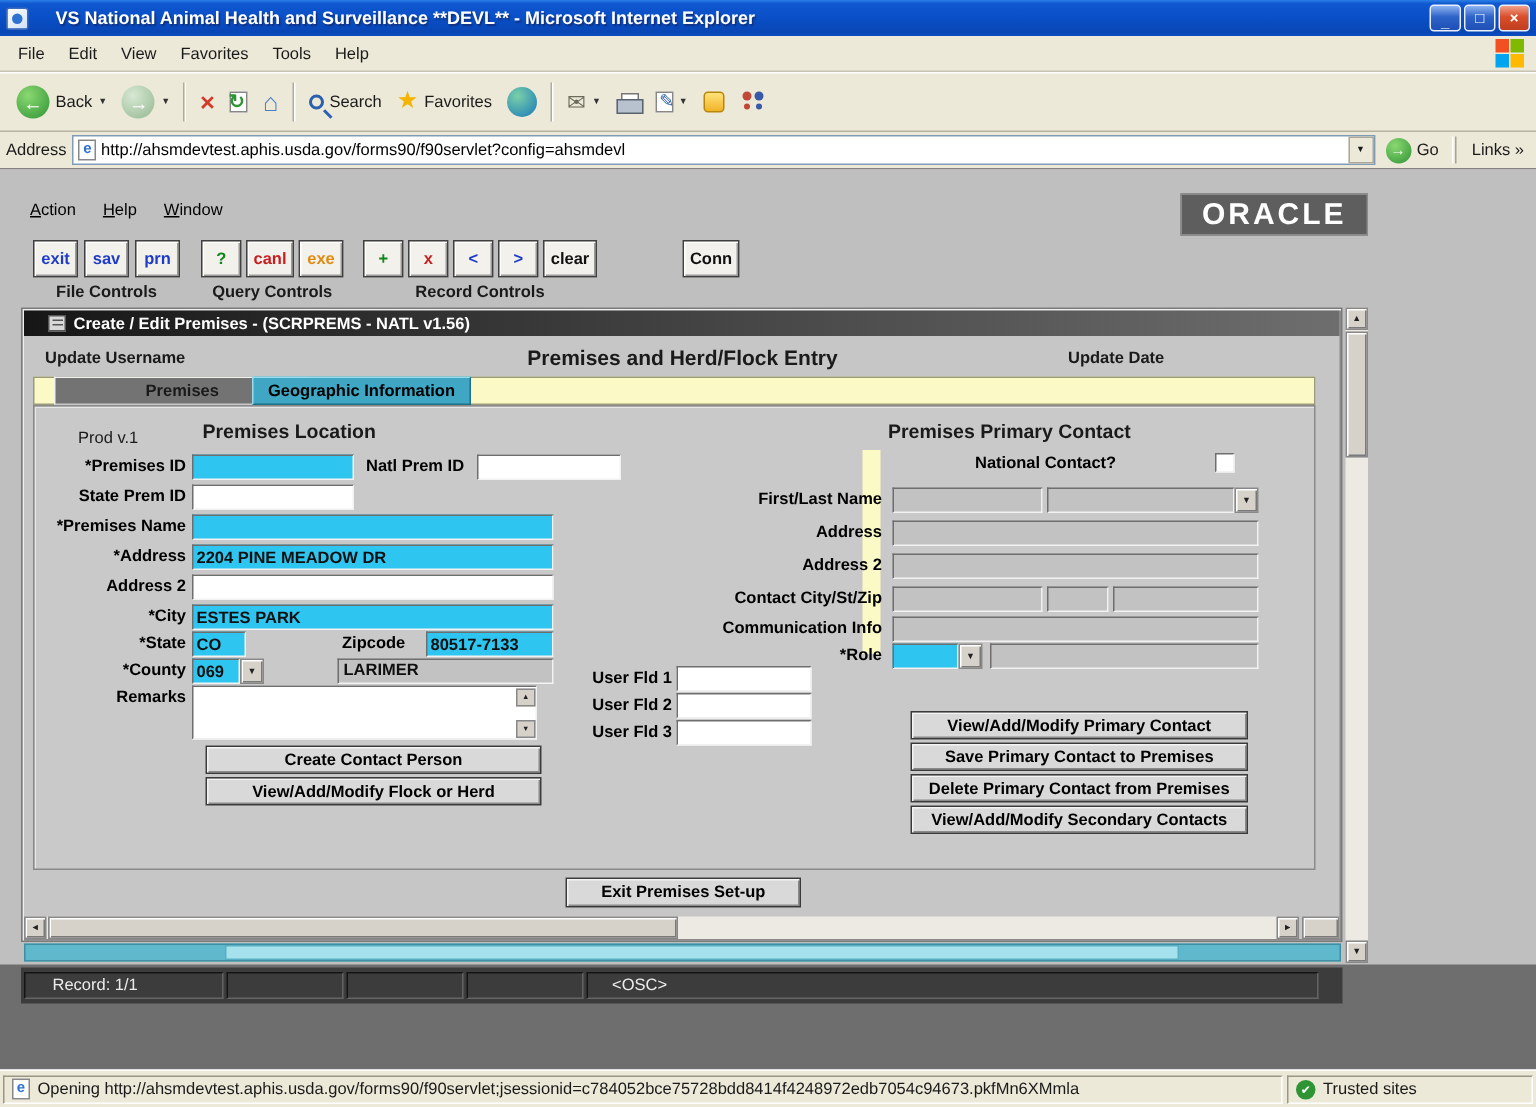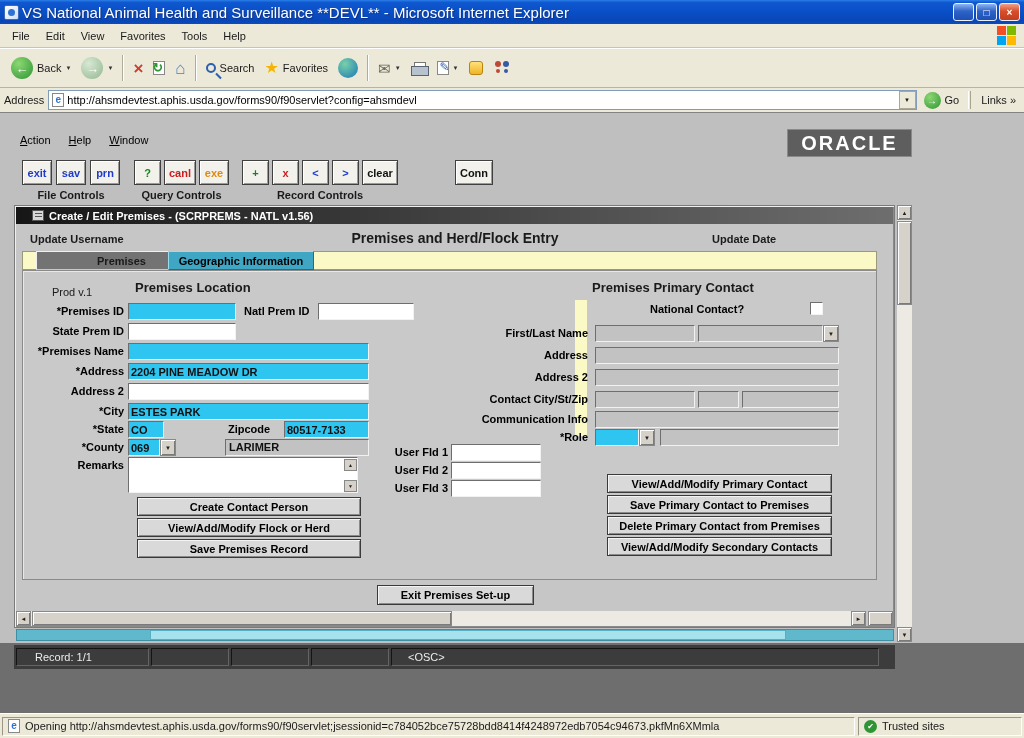--- a/index.html
+++ b/index.html
@@ -4,21 +4,21 @@
 <style>
   *{margin:0;padding:0;box-sizing:border-box}
   html,body{width:1024px;height:738px}
   body{font-family:"Liberation Sans",sans-serif;font-size:11px;background:#ECE9D8;position:relative;overflow:hidden;color:#1A1A1A}
   #screen{position:absolute;left:0;top:0;width:1024px;height:738px}
 
   
   .titlebar{position:absolute;left:0;top:0;width:1024px;height:24px;background:linear-gradient(180deg,#2A80E8 0%,#1058D0 10%,#0A50C8 45%,#0846B6 88%,#0A4CC0 100%);display:flex;align-items:center;padding:0 4px;color:#fff}
   .app-icon{width:15px;height:15px;background:linear-gradient(135deg,#fff,#CFE0F8);border:1px solid #3A6AB8;border-radius:2px;position:relative;flex:none}
   .app-icon::after{content:"";position:absolute;left:3px;top:3px;width:7px;height:7px;border-radius:50%;background:#2E72D2}
-  .title-text{font-weight:normal;font-size:15px;margin-left:3px;text-shadow:1px 1px 1px #10307E;white-space:nowrap;flex:1;overflow:hidden}
+  .title-text{font-weight:bold;font-size:12px;margin-left:18px;text-shadow:1px 1px 1px #10307E;white-space:nowrap;flex:1;overflow:hidden}
   .tb-btn{width:21px;height:18px;border-radius:3px;border:1px solid #E8F0FC;display:flex;align-items:center;justify-content:center;color:#fff;font-size:10px;font-weight:bold;margin-left:2px;flex:none}
   .tb-btn.minmax{background:linear-gradient(180deg,#8DB3F0,#2E63C8 45%,#1E4FB4)}
   .tb-btn.close{background:linear-gradient(180deg,#F0A088,#D84E2A 45%,#C23E20)}
   .min-glyph{align-self:flex-end;line-height:8px}
 
   .menubar{position:absolute;left:0;top:24px;width:1024px;height:24px;background:#ECE9D8;border-bottom:1px solid #C8C4B4;display:flex;align-items:center;padding-left:4px}
   .menu-item{padding:3px 8px}
   .win-flag{position:absolute;right:6px;top:26px;width:21px;height:20px;display:grid;grid-template-columns:9px 9px;grid-template-rows:9px 9px;gap:1px}
   .win-flag i{display:block}
 
@@ -295,21 +295,20 @@
 
   <div class="ulab" style="top:446px">User Fld 1</div>
   <div class="ulab" style="top:464px">User Fld 2</div>
   <div class="ulab" style="top:482px">User Fld 3</div>
   <input class="fld" style="left: 451px; top: 444px; width: 90px;" value="">
   <input class="fld" style="left: 451px; top: 462px; width: 90px;" value="">
   <input class="fld" style="left: 451px; top: 480px; width: 90px;" value="">
 
   <div class="obtn" style="left:137px;top:497px;width:224px">Create Contact Person</div>
   <div class="obtn" style="left:137px;top:518px;width:224px">View/Add/Modify Flock or Herd</div>
-  <div class="obtn" style="left:137px;top:539px;width:224px">Save Premises Record</div>
 
   <div class="blab" style="left:650px;top:303px;width:155px;text-align:left">National Contact?</div>
   <div class="chk"></div>
   <div class="ystrip"></div>
 
   <div class="rlab" style="top:327px">First/Last Name</div>
   <div class="rlab" style="top:349px">Address</div>
   <div class="rlab" style="top:371px">Address 2</div>
   <div class="rlab" style="top:393px">Contact City/St/Zip</div>
   <div class="rlab" style="top:413px">Communication Info</div>

